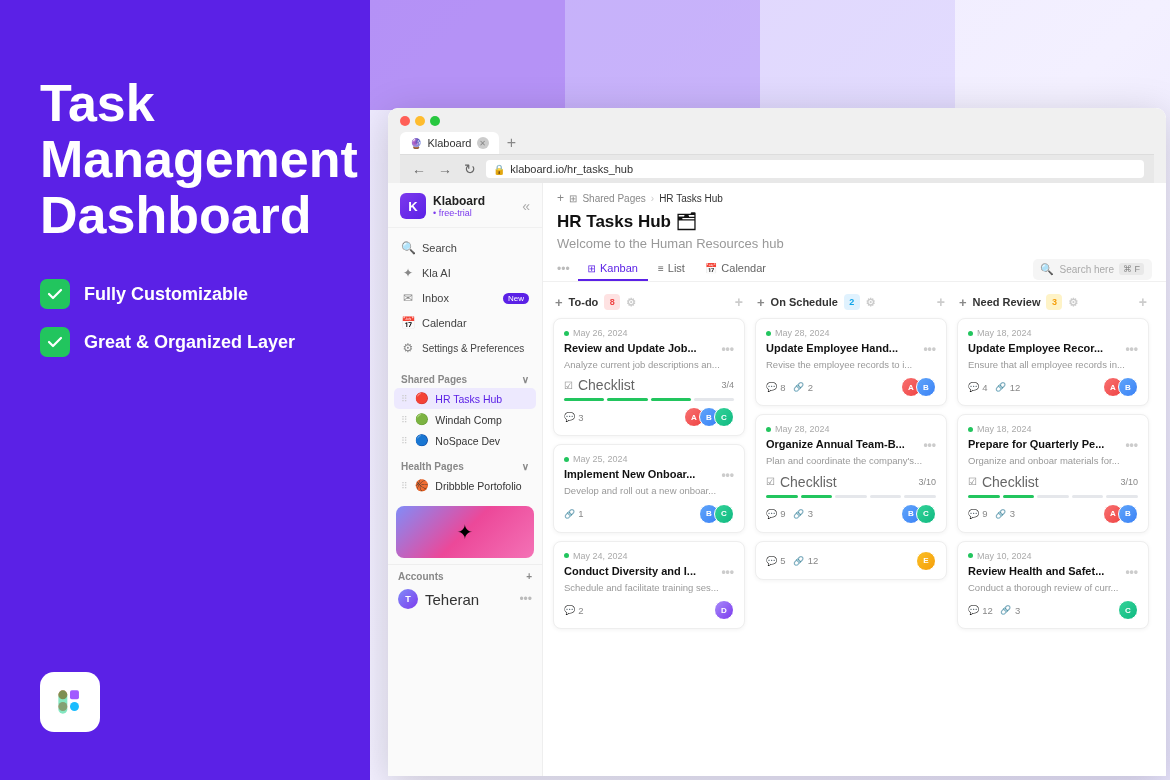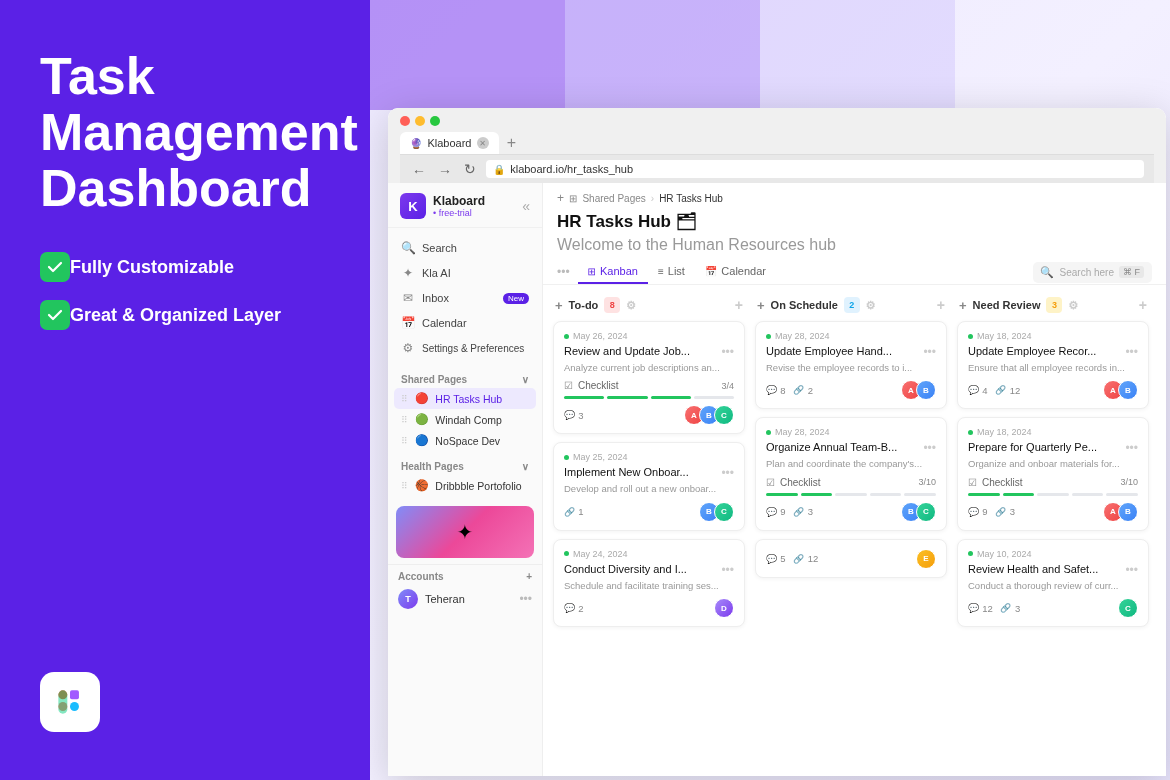--- a/index.html
+++ b/index.html
@@ -23,30 +23,32 @@
       padding: 48px 40px;
       position: relative;
       z-index: 2;
     }
     .left-panel-title {
       font-size: 52px;
       font-weight: 800;
       color: #fff;
       line-height: 1.08;
       margin-bottom: 36px;
+      margin-top: 27px;
     }
     .feature-list {
       display: flex;
       flex-direction: column;
       gap: 18px;
       margin-bottom: auto;
     }
     .feature-item {
       display: flex;
       align-items: center;
+      gap: 14px;
     }
     .feature-check {
       width: 30px;
       height: 30px;
       background: #22c55e;
       border-radius: 7px;
       display: flex;
       align-items: center;
       justify-content: center;
       flex-shrink: 0;
@@ -363,21 +365,21 @@
       height: 20px;
       border-radius: 50%;
       background: linear-gradient(135deg, #818cf8, #7c3aed);
       display: flex;
       align-items: center;
       justify-content: center;
       font-size: 9px;
       color: #fff;
       font-weight: 700;
     }
-    .account-name { font-size: 11px; color: #333; flex: 1; }
+    .account-name { font-size: 15px; color: #333; flex: 1; }
     .account-more { color: #bbb; font-size: 12px; cursor: pointer; }
 
     
     .main-content {
       flex: 1;
       display: flex;
       flex-direction: column;
       overflow: hidden;
       background: #fff;
     }
@@ -405,21 +407,21 @@
       align-items: center;
       gap: 6px;
       margin-bottom: 4px;
     }
     .page-title {
       font-size: 17px;
       font-weight: 800;
       color: #111;
     }
     .page-subtitle {
-      font-size: 16px;
+      font-size: 13px;
       color: #999;
       margin-bottom: 6px;
     }
 
     .view-tabs {
       display: flex;
       align-items: center;
       gap: 0;
     }
     .view-tab-dots { color: #bbb; font-size: 12px; margin-right: 8px; cursor: pointer; }
@@ -515,21 +517,21 @@
       font-size: 9px;
       color: #aaa;
       margin-bottom: 4px;
       display: flex;
       align-items: center;
       gap: 4px;
     }
     .date-dot { width: 5px; height: 5px; border-radius: 50%; background: #22c55e; }
     .card-title {
       font-size: 11px;
-      font-weight: 400;
+      font-weight: 700;
       color: #111;
       margin-bottom: 3px;
       display: flex;
       align-items: flex-start;
       justify-content: space-between;
       gap: 4px;
     }
     .card-title-text { flex: 1; }
     .card-more { color: #ccc; font-size: 12px; cursor: pointer; flex-shrink: 0; }
     .card-desc {
@@ -538,21 +540,21 @@
       margin-bottom: 6px;
       line-height: 1.3;
     }
     .card-checklist {
       display: flex;
       align-items: center;
       gap: 5px;
       margin-bottom: 5px;
     }
     .checklist-icon { font-size: 10px; color: #888; }
-    .checklist-label { font-size: 10px; color: #666; }
+    .checklist-label { font-size: 14px; color: #666; }
     .checklist-progress { font-size: 9px; color: #888; margin-left: auto; }
     .progress-bar-row {
       display: flex;
       gap: 3px;
       margin-bottom: 6px;
     }
     .progress-seg {
       height: 3px;
       border-radius: 2px;
       flex: 1;

